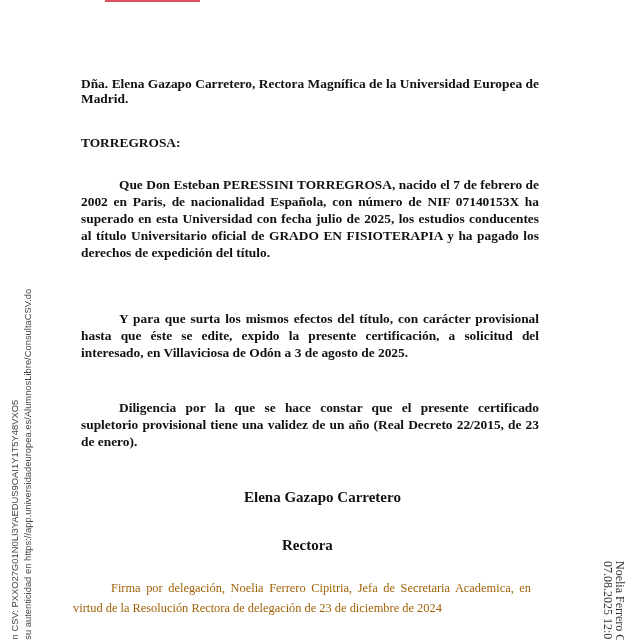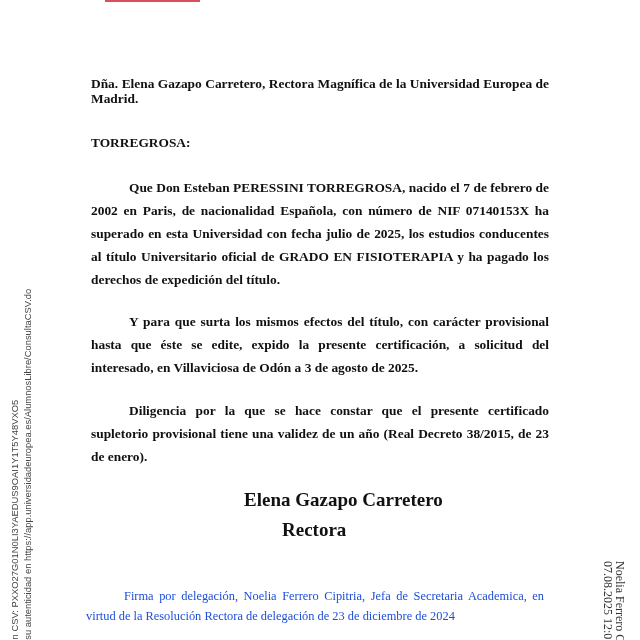--- a/index.html
+++ b/index.html
@@ -18,56 +18,55 @@
   .top-bar {
     position: absolute;
     left: 105px;
     top: 0;
     width: 95px;
     height: 2px;
     background: #d9505a;
   }
   .text-block {
     position: absolute;
-    left: 91px;
+    left: 81px;
     width: 458px;
     font-weight: bold;
     font-size: 13.4px;
     text-align: justify;
     text-align-last: left;
   }
   .tight { line-height: 15px; }
-  .loose { line-height: 23px; font-family: Liberation Serif, serif; }
+  .loose { line-height: 17px; font-family: Liberation Serif, serif; }
   .indent { text-indent: 38px; }
   .header-block { top: 76px; }
   .certifica { top: 135px; }
   .para1 { top: 176px; }
   .para2 { top: 310px; }
   .para3 { top: 399px; }
   .centered {
     position: absolute;
     font-weight: bold;
-    font-size: 19px;
+    font-size: 15px;
     white-space: nowrap;
   }
   .sig-name { left: 244px; top: 489px; }
-  .sig-role { left: 282px; top: 519px; }
+  .sig-role { left: 282px; top: 537px; }
   .firma {
     position: absolute;
-    left: 86px;
+    left: 73px;
     top: 578px;
     width: 458px;
     font-size: 12.4px;
     line-height: 20px;
     font-weight: normal;
-    color: #1d4ed8;
+    color: #a16207;
     text-align: justify;
     text-align-last: left;
     text-indent: 38px;
-    margin-top: 8px;
   }
   .side-left {
     position: absolute;
     left: 0;
     top: 0;
     width: 640px;
     height: 40px;
     transform-origin: 0 0;
     transform: translate(8px, 640px) rotate(-90deg);
     font-family: "Liberation Sans", "DejaVu Sans", sans-serif;
@@ -99,21 +98,21 @@
 <div class="top-bar"></div>
 
 <div class="text-block tight header-block">Dña. Elena Gazapo Carretero, Rectora Magnífica de la Universidad Europea de Madrid.</div>
 
 <div class="text-block tight certifica">TORREGROSA:</div>
 
 <div class="text-block loose indent para1">Que Don Esteban PERESSINI TORREGROSA, nacido el 7 de febrero de 2002 en Paris, de nacionalidad Española, con número de NIF 07140153X ha superado en esta Universidad con fecha julio de 2025, los estudios conducentes al título Universitario oficial de GRADO EN FISIOTERAPIA  y ha pagado los derechos de expedición del título.</div>
 
 <div class="text-block loose indent para2">Y para que surta los mismos efectos del título, con carácter provisional hasta que éste se edite, expido la presente certificación, a solicitud del interesado, en Villaviciosa de Odón a 3 de agosto de 2025.</div>
 
-<div class="text-block loose indent para3">Diligencia por la que se hace constar que el presente certificado supletorio provisional tiene una validez de un año (Real Decreto 38/2015, de 23 de enero).</div>
+<div class="text-block loose indent para3">Diligencia por la que se hace constar que el presente certificado supletorio provisional tiene una validez de un año (Real Decreto 22/2015, de 23 de enero).</div>
 
 <div class="centered sig-name">Elena Gazapo Carretero</div>
 
 <div class="centered sig-role">Rectora</div>
 
 <div class="firma">Firma por delegación, Noelia Ferrero Cipitria, Jefa de Secretaria Academica, en virtud de la Resolución Rectora de delegación de 23 de diciembre de 2024</div>
 
 <div class="side-left">
   <div class="line l1">mento con CSV: PXXO27G01N0LI3YAEDUS9OAI1Y1T5Y48VXO5</div>
   <div class="line l2">a verificar su autenticidad en https://app.universidadeuropea.es/AlumnosLibre/ConsultaCSV.do</div>

